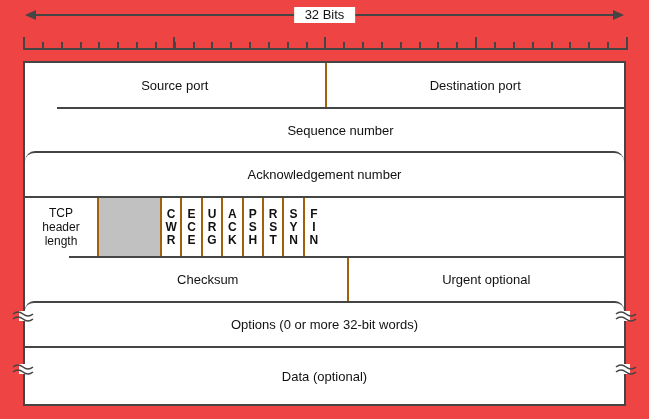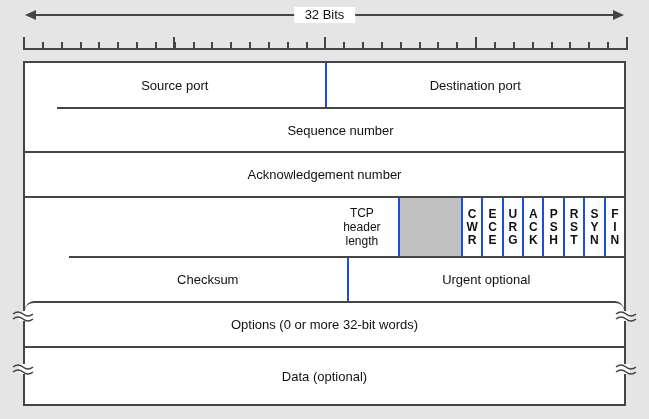--- a/index.html
+++ b/index.html
@@ -1,20 +1,20 @@
 <!DOCTYPE html>
 <html><head>
 <meta charset="utf-8">
 <style>
   html, body { margin: 0; padding: 0; background: #ffffff; }
   .stage {
     position: relative;
     width: 649px;
     height: 419px;
-    background: #e5e5e5;
+    background: #ef4444;
     font-family: "Liberation Sans", "DejaVu Sans", sans-serif;
     color: #111111;
     overflow: hidden;
   }
 
   
   .arrow-row { position: absolute; left: 25px; top: 7px; width: 599px; height: 16px; }
   .arrow-line { position: absolute; left: 2px; right: 2px; top: 7px; height: 2px; background: #454545; }
   .ah { position: absolute; top: 3px; width: 0; height: 0; border-top: 5px solid transparent; border-bottom: 5px solid transparent; }
   .ah.left  { left: 0;  border-right: 11px solid #454545; }
@@ -33,29 +33,29 @@
   }
   .ruler .major-tick { position: absolute; top: 0; width: 2px; height: 11px; background: #454545; }
 
   
   .htable {
     position: absolute; left: 23px; top: 61px; width: 603px; height: 345px;
     border: 2px solid #454545; box-sizing: border-box; background: #ffffff;
   }
   .row { position: relative; display: flex; align-items: stretch; }
   .row.bt { border-top: 2px solid #454545; }
-  .r1 { height: 44px; } .r2 { height: 42px; margin-left: 32px; } .r3 { height: 43px; }
-  .r4 { height: 58px; justify-content: flex-end; } .r5 { height: 43px; margin-left: 44px; } .r6 { height: 43px; border-radius: 9px; } .r7 { height: 56px; justify-content: center; }
+  .r1 { height: 44px; } .r2 { height: 42px; margin-left: 32px; } .r3 { height: 43px; border-radius: 10px; }
+  .r4 { height: 58px; } .r5 { height: 43px; margin-left: 44px; } .r6 { height: 43px; border-radius: 9px; } .r7 { height: 56px; justify-content: center; }
   .cell {
     display: flex; align-items: center; justify-content: center;
     font-size: 13px; text-align: center; box-sizing: border-box;
   }
   .cell.half { width: 50%; }
   .cell.full { width: 100%; }
-  .bl { border-left: 2px solid #1d4ed8; }
+  .bl { border-left: 2px solid #a16207; }
   .cell.tcpl { width: 72px; font-size: 12px; line-height: 14px; }
   .cell.reserved { width: 63px; background: #c1c1c1; }
   .cell.flag { width: 20.4px; font-size: 12px; line-height: 13px; font-weight: bold; }
   .cell.window { flex: 1; }
   .pre { white-space: pre-line; }
 
   
   .squig { position: absolute; width: 22px; height: 16px; }
   .squig.left  { left: -13px; }
   .squig.right { right: -13px; }

